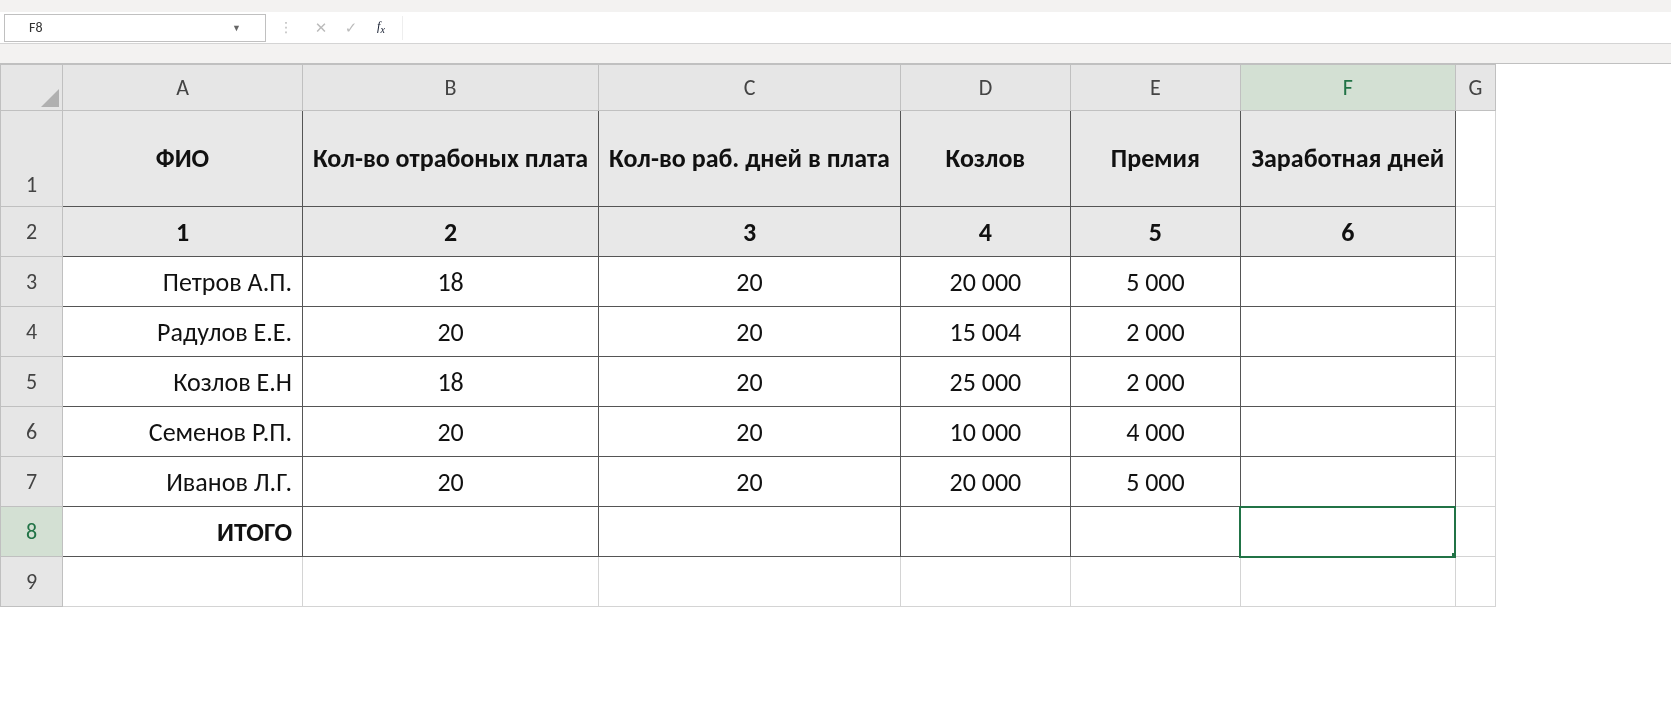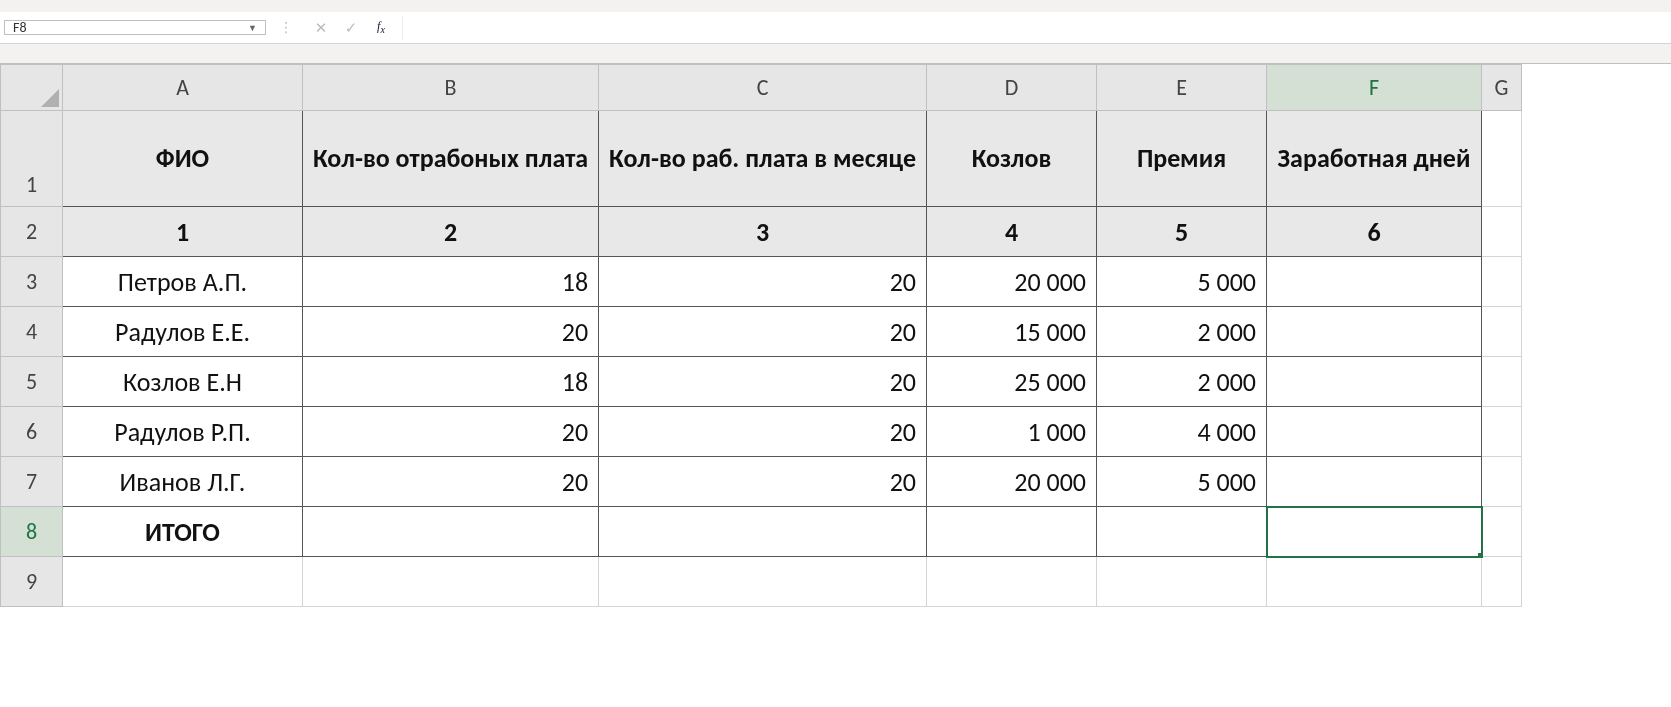--- a/index.html
+++ b/index.html
@@ -22,26 +22,26 @@
     .name-box-row {
       display: flex;
       align-items: center;
       height: 32px;
       background: #ffffff;
       border-bottom: 1px solid #d4d4d4;
       padding-left: 4px;
     }
     .name-box {
       width: 262px;
-      height: 15px;
+      height: 28px;
       border: 1px solid #c0c0c0;
       background: #ffffff;
       display: flex;
       align-items: center;
-      padding: 0 8px;
+      padding: 0 24px;
       font-size: 14px;
       color: #333;
       justify-content: space-between;
     }
     .name-box-dd {
       font-size: 9px;
       color: #666;
     }
     .fbar-sep {
       width: 40px;
@@ -132,22 +132,22 @@
     }
     .num-hdr {
       background: #e8e8e8 !important;
       font-weight: bold;
       text-align: center;
       border: 1.5px solid #555 !important;
     }
     .data-b {
       border: 1.5px solid #555 !important;
     }
-    .tcenter { text-align: right; }
-    .tleft { text-align: center; }
+    .tcenter { text-align: center; }
+    .tleft { text-align: right; }
     .bold { font-weight: bold; margin-left: 32px; }
     .selected-cell {
       outline: 2px solid #217346;
       outline-offset: -1px;
       position: relative;
     }
     .selected-cell::after{
       content:"";
       position:absolute;
       right:-3px; bottom:-3px;
@@ -200,21 +200,21 @@
       <th class="col-hdr">C</th>
       <th class="col-hdr">D</th>
       <th class="col-hdr">E</th>
       <th class="col-hdr sel">F</th>
       <th class="col-hdr">G</th>
     </tr>
     <tr class="r-tall">
       <th class="row-hdr" style="vertical-align:bottom;padding-bottom:8px">1</th>
       <td class="cell hdr-cell">ФИО</td>
       <td class="cell hdr-cell">Кол-во отрабоных плата</td>
-      <td class="cell hdr-cell">Кол-во раб. плата в месяце</td>
+      <td class="cell hdr-cell">Кол-во раб. дней в плата</td>
       <td class="cell hdr-cell">Козлов</td>
       <td class="cell hdr-cell">Премия</td>
       <td class="cell hdr-cell">Заработная дней</td>
       <td class="cell"></td>
     </tr>
     <tr>
       <th class="row-hdr">2</th>
       <td class="cell num-hdr">1</td>
       <td class="cell num-hdr">2</td>
       <td class="cell num-hdr">3</td>
@@ -231,41 +231,41 @@
       <td class="cell data-b tcenter">20 000</td>
       <td class="cell data-b tcenter">5 000</td>
       <td class="cell data-b"></td>
       <td class="cell"></td>
     </tr>
     <tr>
       <th class="row-hdr">4</th>
       <td class="cell data-b tleft">Радулов Е.Е.</td>
       <td class="cell data-b tcenter">20</td>
       <td class="cell data-b tcenter">20</td>
-      <td class="cell data-b tcenter">15 000</td>
+      <td class="cell data-b tcenter">15 004</td>
       <td class="cell data-b tcenter">2 000</td>
       <td class="cell data-b"></td>
       <td class="cell"></td>
     </tr>
     <tr>
       <th class="row-hdr">5</th>
       <td class="cell data-b tleft">Козлов Е.Н</td>
       <td class="cell data-b tcenter">18</td>
       <td class="cell data-b tcenter">20</td>
       <td class="cell data-b tcenter">25 000</td>
       <td class="cell data-b tcenter">2 000</td>
       <td class="cell data-b"></td>
       <td class="cell"></td>
     </tr>
     <tr>
       <th class="row-hdr">6</th>
-      <td class="cell data-b tleft">Радулов Р.П.</td>
-      <td class="cell data-b tcenter">20</td>
-      <td class="cell data-b tcenter">20</td>
-      <td class="cell data-b tcenter">1 000</td>
+      <td class="cell data-b tleft">Семенов Р.П.</td>
+      <td class="cell data-b tcenter">20</td>
+      <td class="cell data-b tcenter">20</td>
+      <td class="cell data-b tcenter">10 000</td>
       <td class="cell data-b tcenter">4 000</td>
       <td class="cell data-b"></td>
       <td class="cell"></td>
     </tr>
     <tr>
       <th class="row-hdr">7</th>
       <td class="cell data-b tleft">Иванов Л.Г.</td>
       <td class="cell data-b tcenter">20</td>
       <td class="cell data-b tcenter">20</td>
       <td class="cell data-b tcenter">20 000</td>

